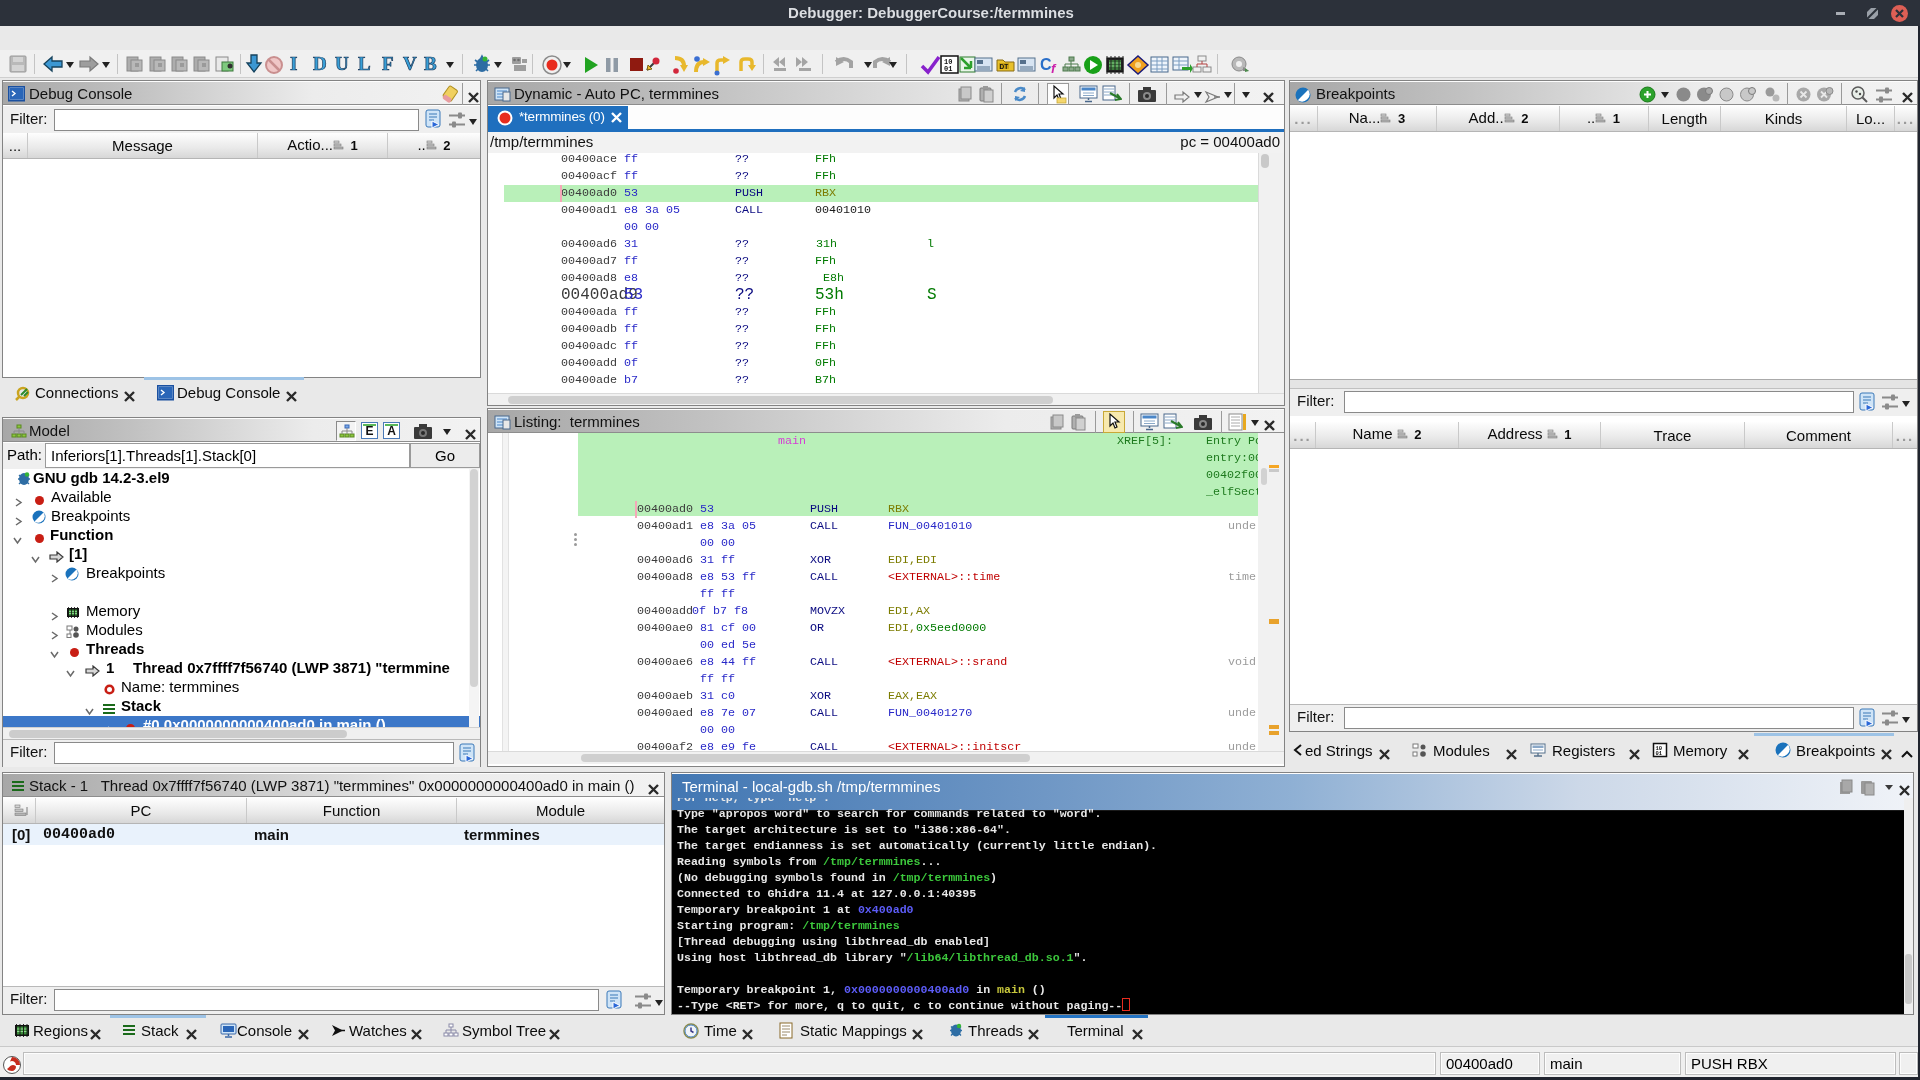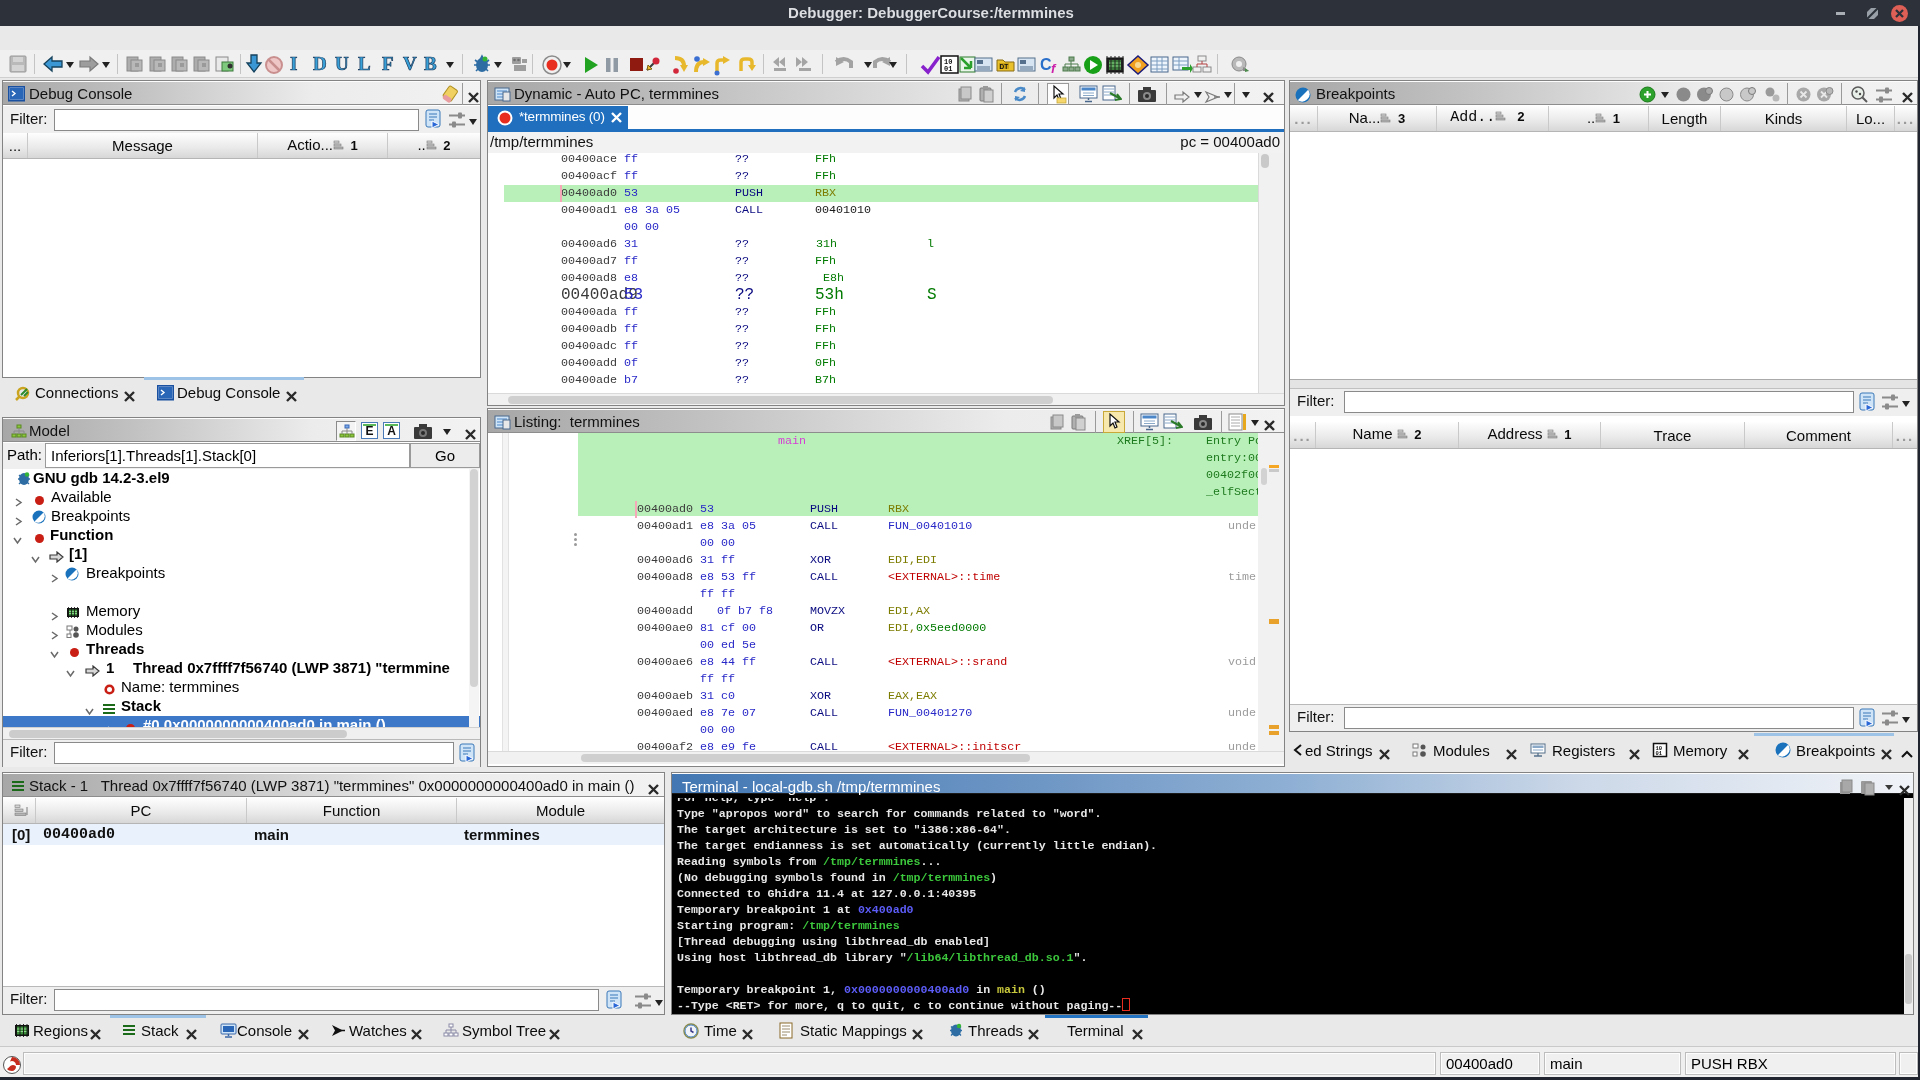--- a/index.html
+++ b/index.html
@@ -870,21 +870,21 @@
         <span class="a" style="left:212px;color:#2828c8;font-weight:normal">e8 53 ff</span>
         <span class="a" style="left:322px;color:#0a0a80;font-weight:normal">CALL</span>
         <span class="a" style="left:400px;color:#c00000;font-weight:normal">&lt;EXTERNAL&gt;::time</span>
         <span class="a" style="left:740px;color:#9c9c9c;font-weight:normal">time</span>
       </div>
 <div class="a mono" style="left:0;top:177px;width:770px;height:17px;font-size:11.7px;line-height:17px;overflow:hidden;">
         <span class="a" style="left:212px;color:#2828c8;font-weight:normal">ff ff</span>
       </div>
 <div class="a mono" style="left:0;top:194px;width:770px;height:17px;font-size:11.7px;line-height:17px;overflow:hidden;">
         <span class="a" style="left:149px;color:#3a3a3a;font-weight:normal">00400add</span>
-        <span class="a" style="left:229px;color:#2828c8;font-weight:normal">0f b7 f8</span>
+        <span class="a" style="left:204px;color:#2828c8;font-weight:normal">0f b7 f8</span>
         <span class="a" style="left:322px;color:#0a0a80;font-weight:normal">MOVZX</span>
         <span class="a" style="left:400px;color:#7c7c00;font-weight:normal">EDI,AX</span>
       </div>
 <div class="a mono" style="left:0;top:211px;width:770px;height:17px;font-size:11.7px;line-height:17px;overflow:hidden;">
         <span class="a" style="left:149px;color:#3a3a3a;font-weight:normal">00400ae0</span>
         <span class="a" style="left:212px;color:#2828c8;font-weight:normal">81 cf 00</span>
         <span class="a" style="left:322px;color:#0a0a80;font-weight:normal">OR</span>
         <span class="a" style="left:400px;color:#7c7c00;font-weight:normal">EDI,<span style="color:#007a00">0x5eed0000</span></span>
       </div>
 <div class="a mono" style="left:0;top:228px;width:770px;height:17px;font-size:11.7px;line-height:17px;overflow:hidden;">
@@ -997,21 +997,21 @@
             <path d="M2 2 L11 11 M11 2 L2 11" stroke="#2a2a2a" stroke-width="2.4"></path>
           </svg></div>
       </div>
 <div class="th" style="left:0;top:25px;width:627px;height:26px;">
         <div class="thc dots3" style="left:0;width:28px;line-height:26px;">...</div>
         <div class="thc" style="left:28px;width:119px;line-height:23px;">Na...<svg width="14" height="13" style="vertical-align:-2px">
             <rect x="1" y="8" width="9" height="2" fill="#b5b5b5" stroke="#7a7a7a" stroke-width="0.6"></rect>
             <rect x="1" y="5" width="7" height="2" fill="#c5c5c5" stroke="#7a7a7a" stroke-width="0.6"></rect>
             <rect x="1" y="2" width="5" height="2" fill="#d5d5d5" stroke="#7a7a7a" stroke-width="0.6"></rect>
           </svg><b style="font-size:13px"> 3</b></div>
-        <div class="thc" style="left:137px;width:122px;line-height:23px;font-family:Liberation Mono, monospace;">Add..<svg width="14" height="13" style="vertical-align:-2px">
+        <div class="thc" style="left:148px;width:122px;line-height:23px;">Add..<svg width="14" height="13" style="vertical-align:-2px">
             <rect x="1" y="8" width="9" height="2" fill="#b5b5b5" stroke="#7a7a7a" stroke-width="0.6"></rect>
             <rect x="1" y="5" width="7" height="2" fill="#c5c5c5" stroke="#7a7a7a" stroke-width="0.6"></rect>
             <rect x="1" y="2" width="5" height="2" fill="#d5d5d5" stroke="#7a7a7a" stroke-width="0.6"></rect>
           </svg><b style="font-size:13px"> 2</b></div>
         <div class="thc" style="left:269px;width:90px;line-height:23px;">..<svg width="14" height="13" style="vertical-align:-2px">
             <rect x="1" y="8" width="9" height="2" fill="#b5b5b5" stroke="#7a7a7a" stroke-width="0.6"></rect>
             <rect x="1" y="5" width="7" height="2" fill="#c5c5c5" stroke="#7a7a7a" stroke-width="0.6"></rect>
             <rect x="1" y="2" width="5" height="2" fill="#d5d5d5" stroke="#7a7a7a" stroke-width="0.6"></rect>
           </svg><b style="font-size:13px"> 1</b></div>
         <div class="thc" style="left:359px;width:72px;line-height:26px;">Length</div>
@@ -1116,21 +1116,21 @@
         </svg></div>
       <span class="tab" style="left:507px;top:5px;">Breakpoints</span>
       <div class="a" style="left:591px;top:10px;"><svg width="13" height="13">
           <path d="M2 2 L11 11 M11 2 L2 11" stroke="#2a2a2a" stroke-width="2.4"></path>
         </svg></div>
       <div class="a" style="left:611px;top:8px;"><svg width="14" height="10">
           <path d="M2 8 L7 3 L12 8" stroke="#111" stroke-width="2" fill="none"></path>
         </svg></div>
     </div>
 <div class="panel" style="left:671px;top:772px;width:1243px;height:243px;background:#000;">
-<div class="phead" style="height:21px;background:linear-gradient(90deg, #4277b3 0%, #6f97c5 30%, #8fb0d4 50%, #ccd8e8 73%, #f0f3f8 100%);border-bottom:1px solid #1a1a1a;color:#fff;padding-left:29px;">
+<div class="phead" style="height:38px;background:linear-gradient(90deg, #4277b3 0%, #6f97c5 30%, #8fb0d4 50%, #ccd8e8 73%, #f0f3f8 100%);border-bottom:1px solid #1a1a1a;color:#fff;padding-left:29px;">
         <span class="a" style="left:10px;top:1px;">Terminal - local-gdb.sh /tmp/termmines</span>
         <div class="a" style="left:1165px;top:4px;"><svg width="17" height="18">
             <rect x="3" y="4" width="10" height="12" fill="#9a9a9a"></rect>
             <rect x="5" y="2" width="10" height="12" fill="#a8a8a8" stroke="#8a8a8a"></rect>
           </svg></div>
         <div class="a" style="left:1187px;top:4px;"><svg width="17" height="18">
             <rect x="2" y="3" width="11" height="13" rx="1" fill="#9a9a9a"></rect>
             <rect x="6" y="5" width="9" height="12" fill="#b0b0b0" stroke="#8a8a8a"></rect>
           </svg></div>
         <div class="a" style="left:1213px;top:11px;width:0;height:0;border-left:4px solid transparent;border-right:4px solid transparent;border-top:5px solid #3a3a3a;"></div>

